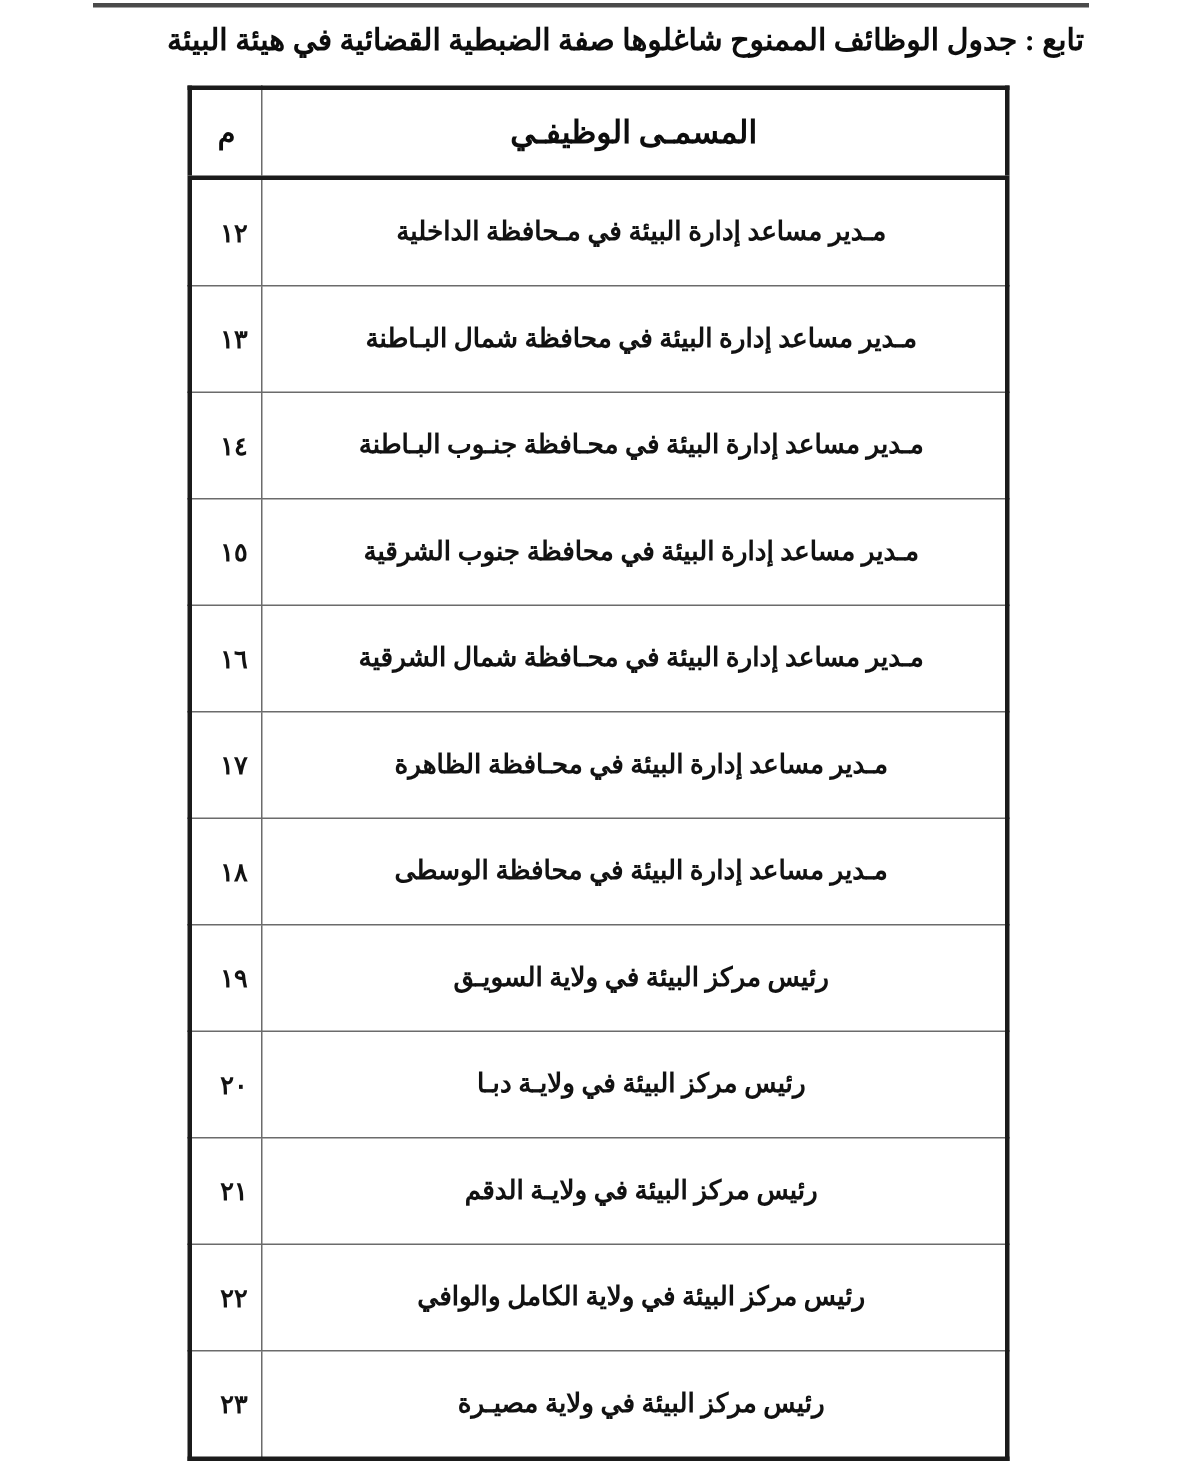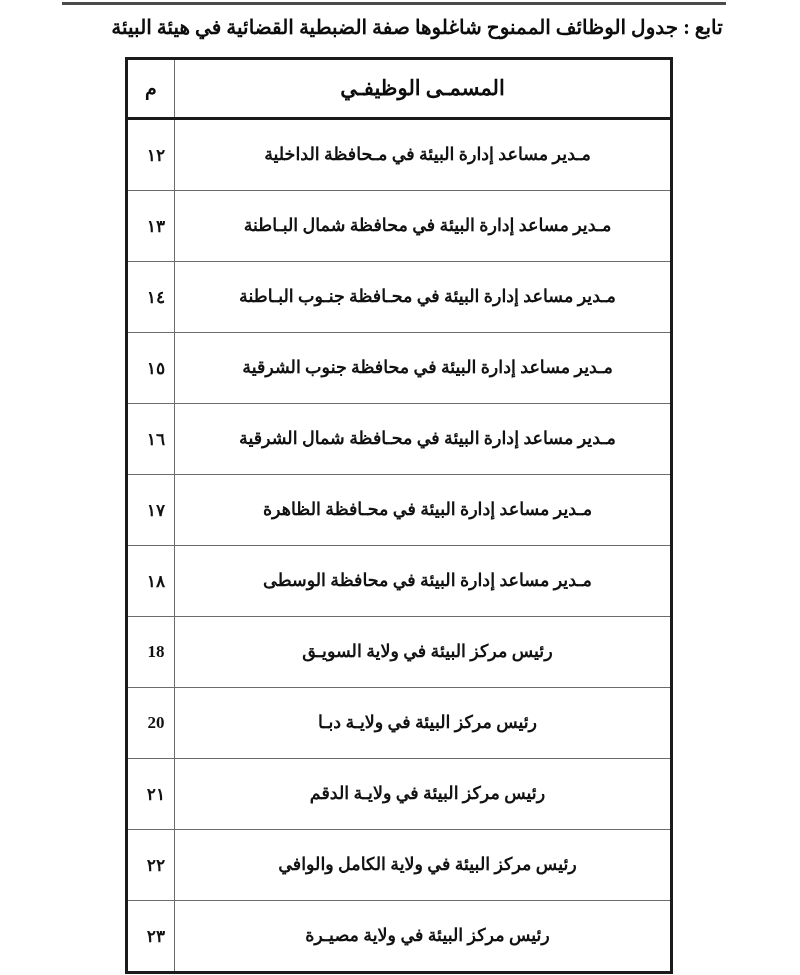--- a/index.html
+++ b/index.html
@@ -168,25 +168,25 @@
           <tr>
             <td class="cell-title">مـدير مساعد إدارة البيئة في محـافظة الظاهرة</td>
             <td class="cell-num">١٧</td>
           </tr>
           <tr>
             <td class="cell-title">مـدير مساعد إدارة البيئة في محافظة الوسطى</td>
             <td class="cell-num">١٨</td>
           </tr>
           <tr>
             <td class="cell-title">رئيس مركز البيئة في ولاية السويـق</td>
-            <td class="cell-num">18</td>
+            <td class="cell-num">١٩</td>
           </tr>
           <tr>
             <td class="cell-title">رئيس مركز البيئة في ولايـة دبـا</td>
-            <td class="cell-num">20</td>
+            <td class="cell-num">٢٠</td>
           </tr>
           <tr>
             <td class="cell-title">رئيس مركز البيئة في ولايـة الدقم</td>
             <td class="cell-num">٢١</td>
           </tr>
           <tr>
             <td class="cell-title">رئيس مركز البيئة في ولاية الكامل والوافي</td>
             <td class="cell-num">٢٢</td>
           </tr>
           <tr>

